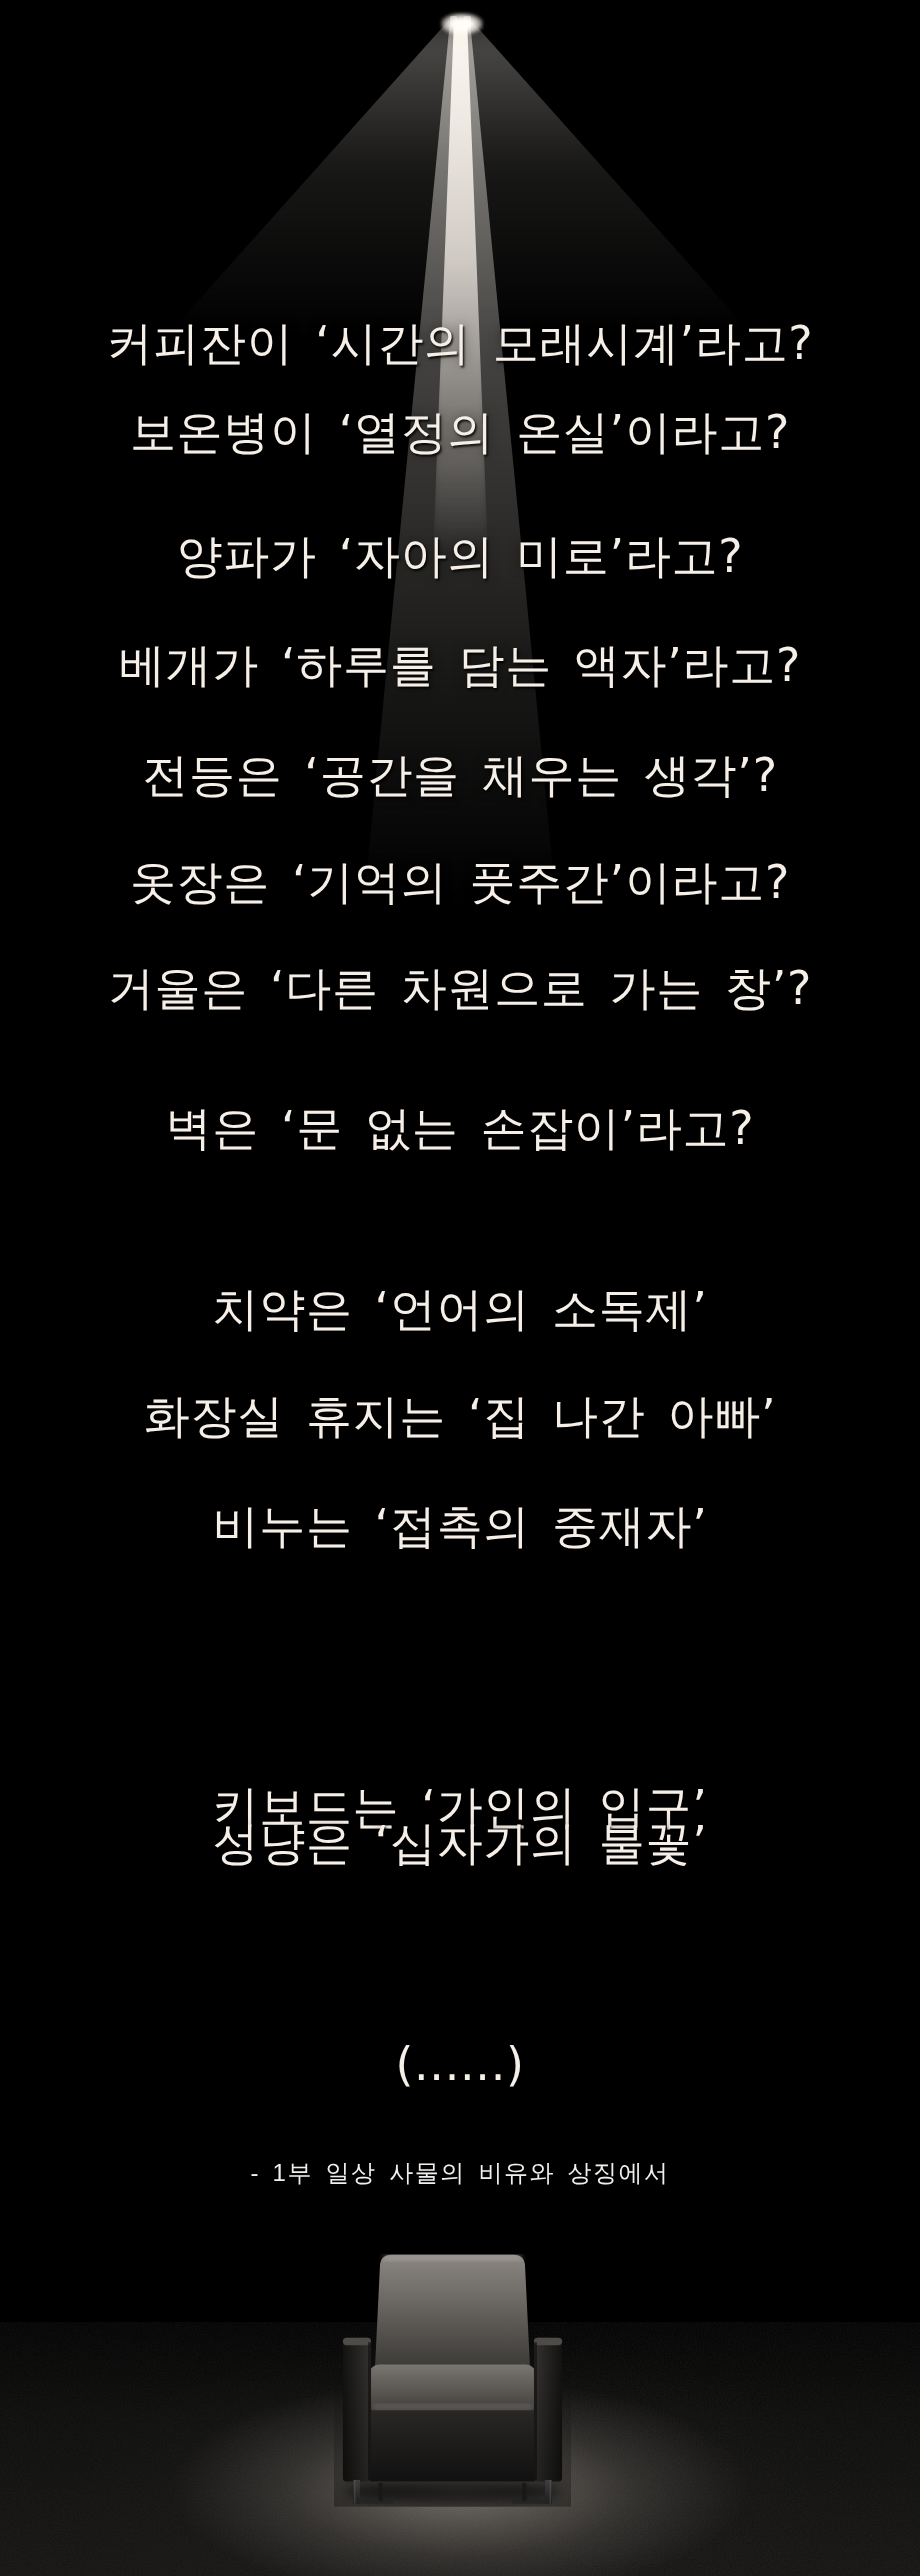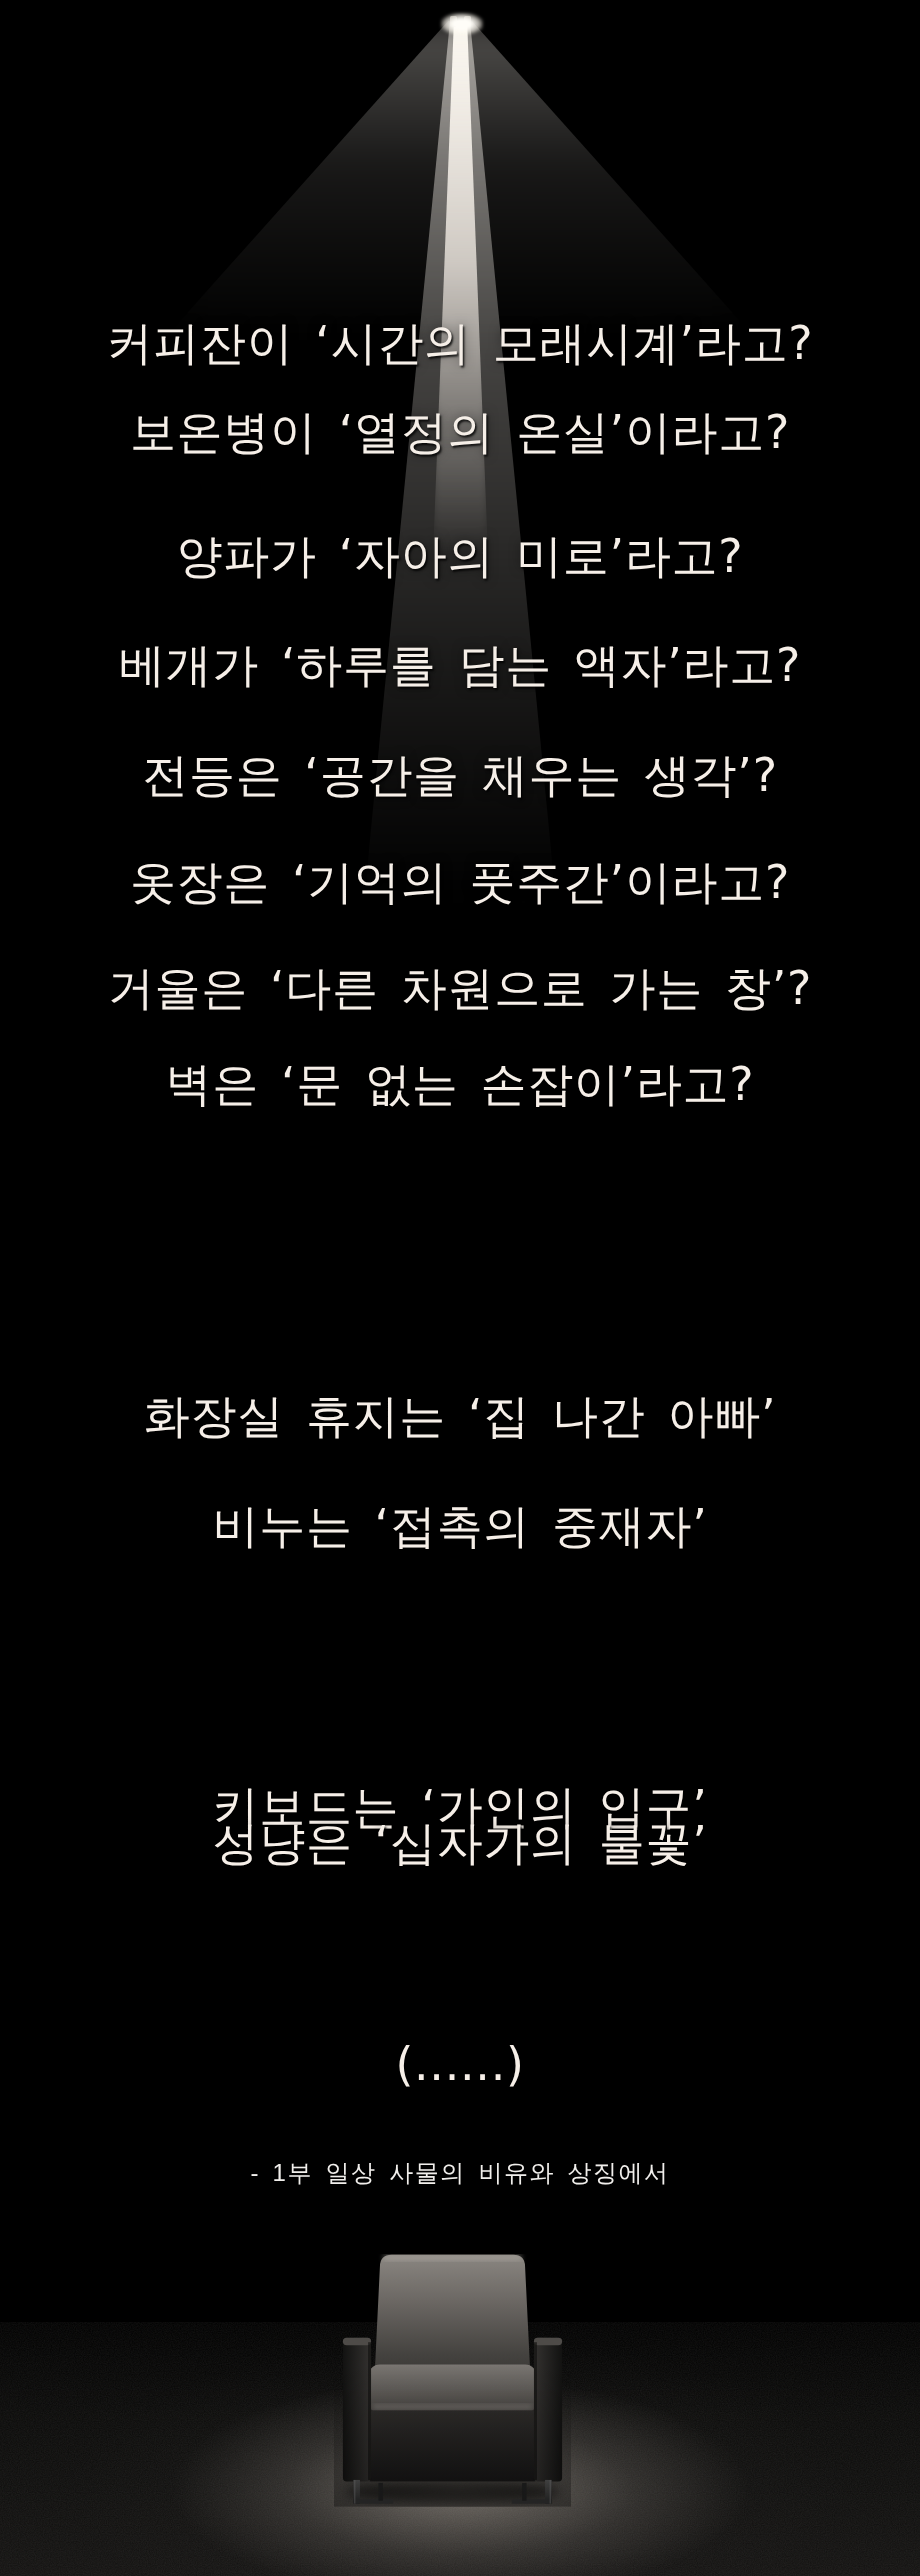--- a/index.html
+++ b/index.html
@@ -45,21 +45,21 @@
     position:absolute;left:0;width:100%;height:65px;
     text-align:center;
     font-size:46px;line-height:65px;
     color:#f6efe8;
     letter-spacing:0.7px;word-spacing:6.7px;
     text-shadow:1.5px 2.2px 2.2px rgba(0,0,0,0.85),0 0 10.4px rgba(0,0,0,0.5);
     white-space:nowrap;
     margin-top:8px;
   }
   .pl1{top:303px}.pl2{top:392px}.pl3{top:516px}.pl4{top:625px}
-  .pl5{top:735px}.pl6{top:842px}.pl7{top:948px}.pl8{top:1044px}
+  .pl5{top:735px}.pl6{top:842px}.pl7{top:948px}.pl8{top:1088px}
   .pl9{top:1163px}.pl10{top:1269px}.pl11{top:1376px}.pl12{top:1486px}
   .pl13{top:1594px}.pl14{top:1767px}.pl15{top:1803px}.pl16{top:1919px}
   .pl17{top:2024px}
   .attribution{
     position:absolute;left:0;top:2149px;width:100%;height:47px;
     text-align:center;
     font-family:"Liberation Sans",sans-serif;
     font-size:24px;line-height:47px;
     letter-spacing:1.5px;word-spacing:4.5px;
     color:#f1efec;
@@ -90,20 +90,21 @@
 
   <div class="poem-layer">
     <div class="poem-line pl1">커피잔이 ‘시간의 모래시계’라고?</div>
     <div class="poem-line pl2">보온병이 ‘열정의 온실’이라고?</div>
     <div class="poem-line pl3">양파가 ‘자아의 미로’라고?</div>
     <div class="poem-line pl4">베개가 ‘하루를 담는 액자’라고?</div>
     <div class="poem-line pl5">전등은 ‘공간을 채우는 생각’?</div>
     <div class="poem-line pl6">옷장은 ‘기억의 풋주간’이라고?</div>
     <div class="poem-line pl7">거울은 ‘다른 차원으로 가는 창’?</div>
     <div class="poem-line pl8">벽은 ‘문 없는 손잡이’라고?</div>
+    <div class="poem-line pl10">치약은 ‘언어의 소독제’</div>
     <div class="poem-line pl11">화장실 휴지는 ‘집 나간 아빠’</div>
     <div class="poem-line pl12">비누는 ‘접촉의 중재자’</div>
     <div class="poem-line pl14">키보드는 ‘가인의 입구’</div>
     <div class="poem-line pl15">성냥은 ‘십자가의 불꽃’</div>
     <div class="poem-line pl17">(......)</div>
     <div class="attribution">- 1부 일상 사물의 비유와 상징에서</div>
   </div>
 
   <div class="floor"></div>
   <svg class="floor-noise" width="920" height="254" xmlns="http://www.w3.org/2000/svg" viewBox="0 0 1240 342">

